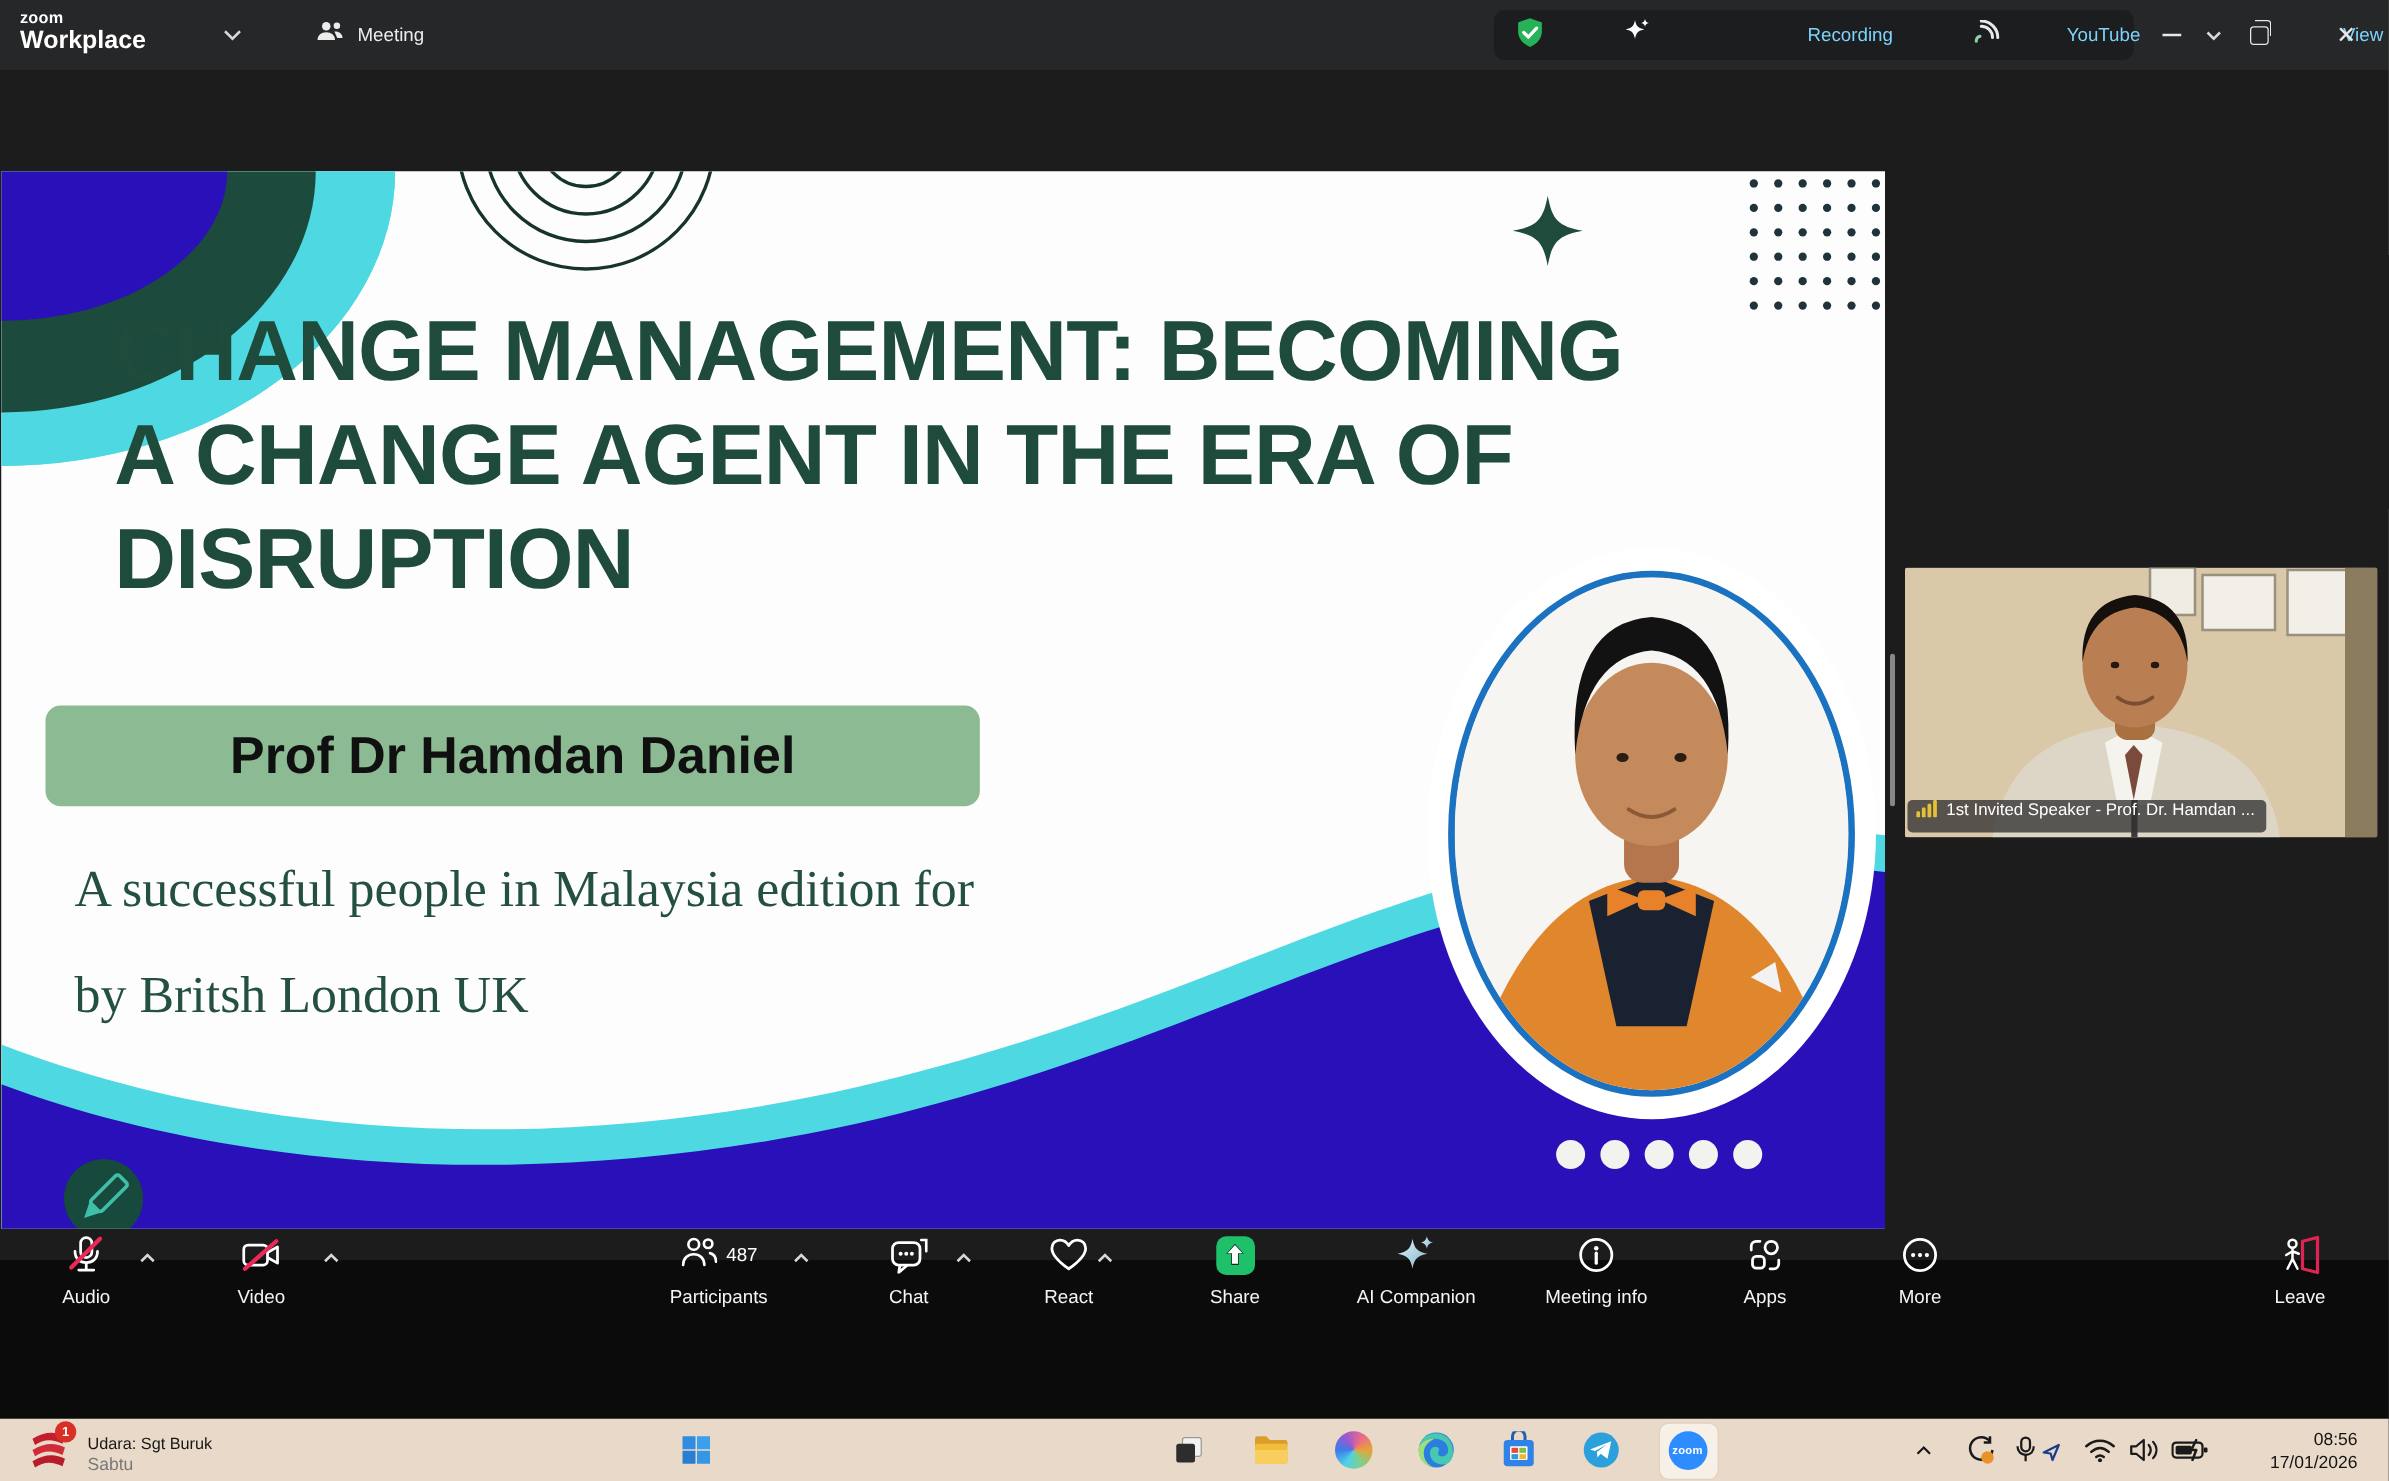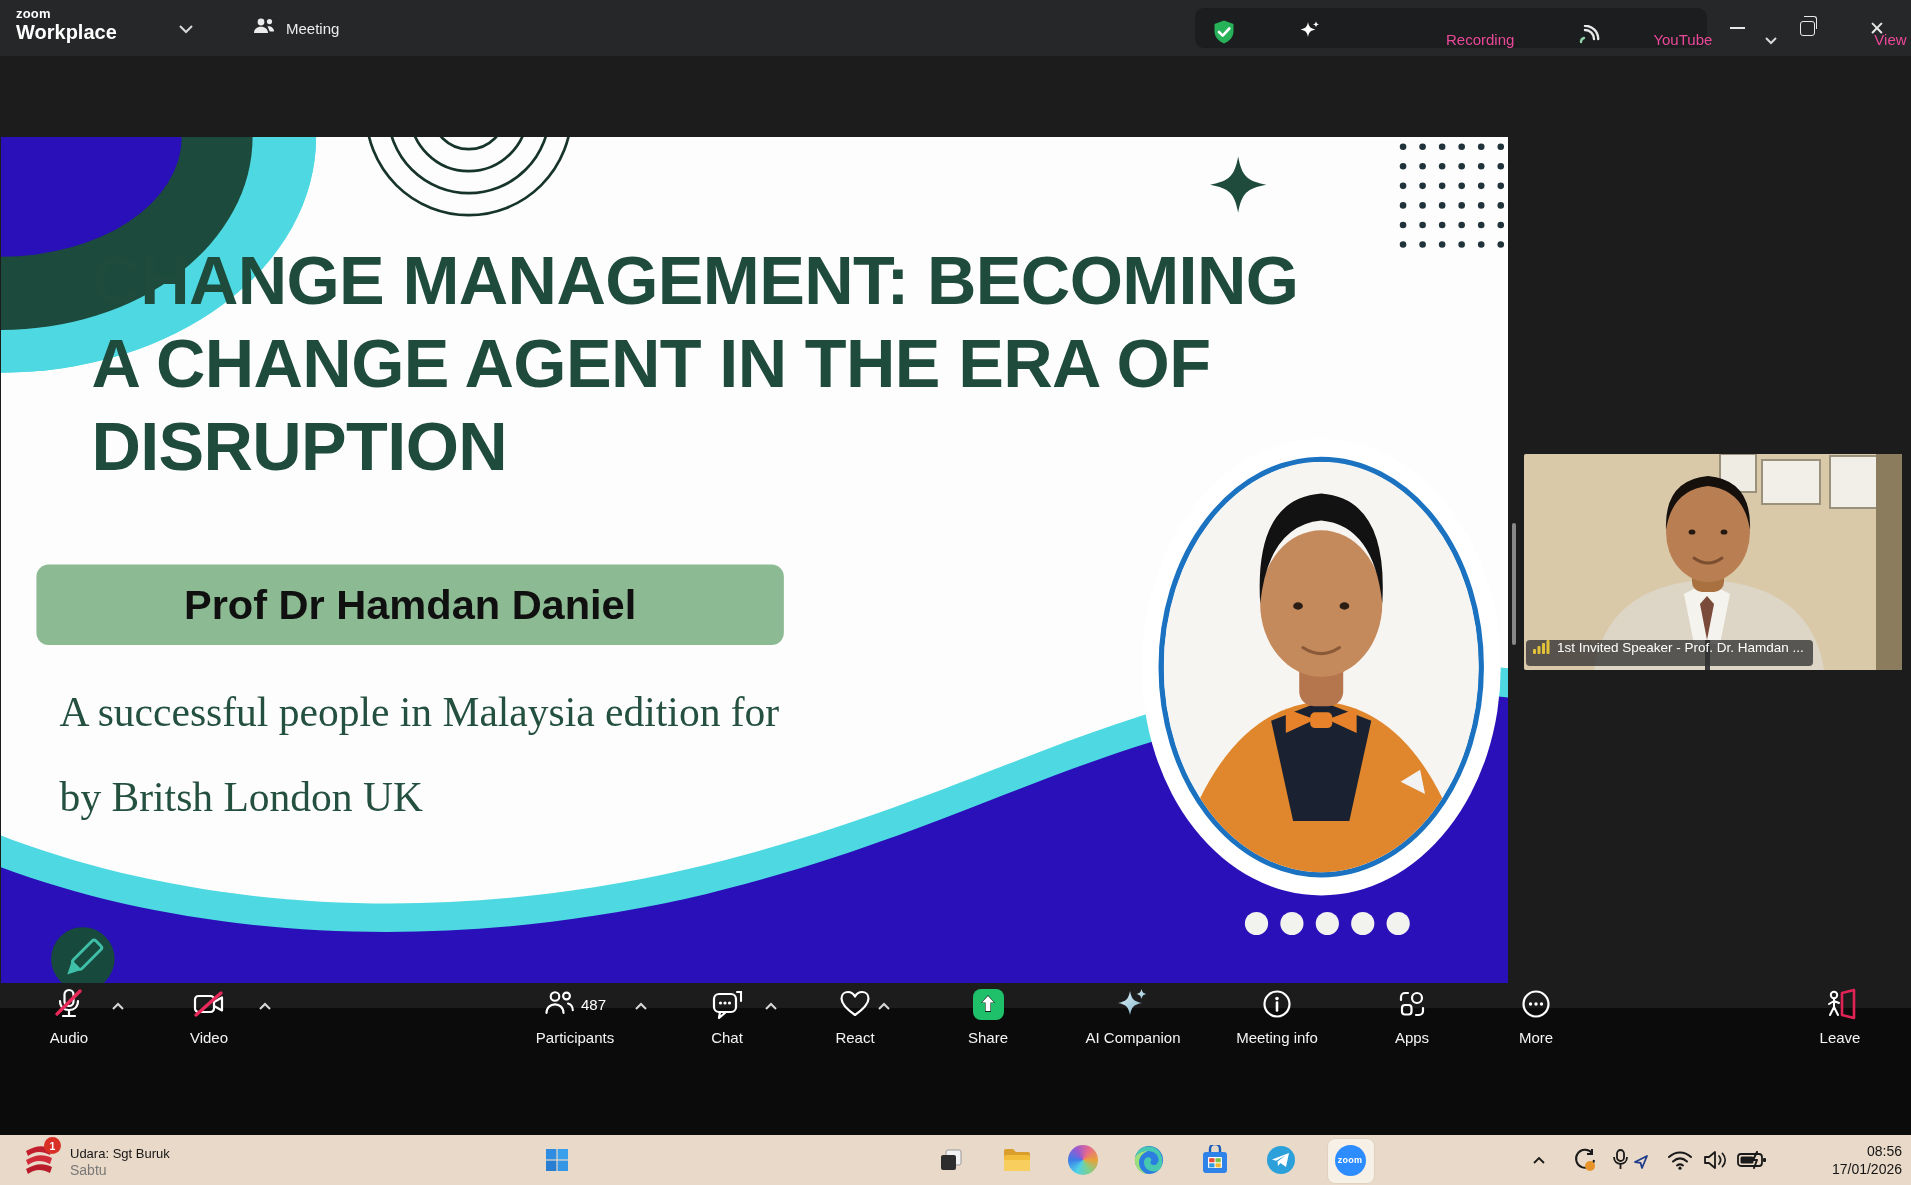--- a/index.html
+++ b/index.html
@@ -11,21 +11,21 @@
   .logo{position:absolute;left:16px;top:7px;color:#fff;line-height:1;}
   .logo .l1{font-size:13px;font-weight:700;letter-spacing:.2px;}
   .logo .l2{font-size:20px;font-weight:700;margin-top:2px;}
   .logo-chev{position:absolute;left:178px;top:20px;}
   .tab-meeting{position:absolute;left:252px;top:0;height:56px;display:flex;align-items:center;gap:10px;color:#ececec;font-size:15px;}
   .tab-active{position:absolute;left:633px;top:0;width:357px;height:56px;background:#18191a;border-radius:10px 10px 0 0;display:flex;align-items:center;}
   .tab-badge{width:27px;height:27px;margin-left:17px;border-radius:7px;background:#3f8cc8;color:#fff;font-size:12px;font-weight:700;display:flex;align-items:center;justify-content:center;flex:0 0 auto;}
   .tab-title{color:#f0f0f0;font-size:15px;margin-left:13px;width:245px;white-space:nowrap;overflow:hidden;}
   .tab-more{width:27px;height:27px;border:1.6px solid #dcdcdc;border-radius:50%;display:flex;align-items:center;justify-content:center;gap:2.5px;flex:0 0 auto;}
   .tab-more i{width:3px;height:3px;border-radius:50%;background:#dcdcdc;}
-  .ctrl-pill{position:absolute;left:1195px;top:8px;height:40px;width:512px;background:#1b1d1e;border-radius:9px;display:flex;align-items:flex-end;color:#ec4899;font-size:15px;gap:44px;}
+  .ctrl-pill{position:absolute;left:1195px;top:8px;height:40px;width:512px;background:#1b1d1e;border-radius:9px;display:flex;align-items:center;color:#7dd3fc;font-size:15px;gap:44px;}
   .ctrl-pill .sp{flex:0 0 auto;}
   .rec-dot{width:11px;height:11px;border-radius:50%;background:#e02849;margin:0 9px 0 26px;}
   .win-btn{position:absolute;top:0;width:58px;height:56px;display:flex;align-items:center;justify-content:center;color:#e8e8e8;}
   .min-bar{width:15px;height:2px;background:#e8e8e8;}
   .restore{width:13px;height:13px;border:1.7px solid #e8e8e8;border-radius:3px;position:relative;}
   .restore:before{content:"";position:absolute;left:3px;top:-6px;width:12px;height:12px;border:1.7px solid #e8e8e8;border-left:none;border-bottom:none;border-radius:0 3px 0 0;}
   .close-x{font-size:19px;line-height:1;}
 
   
   .stage{position:absolute;top:56px;left:0;width:1911px;height:1079px;background:#1c1c1d;}
@@ -55,21 +55,21 @@
   .notif{position:absolute;left:22px;top:6px;display:flex;gap:12px;align-items:center;}
   .notif-txt .t1{font-size:13px;color:#161616;}
   .notif-txt .t2{font-size:14px;color:#787878;margin-top:1px;}
   .notif-badge{position:absolute;left:22px;top:-4px;width:17px;height:17px;border-radius:50%;background:#d93025;color:#fff;font-size:10.5px;font-weight:700;display:flex;align-items:center;justify-content:center;}
   .tb-icon{position:absolute;top:8px;width:34px;height:34px;display:flex;align-items:center;justify-content:center;}
   .search-pill{position:absolute;left:594px;top:6px;width:327px;height:38px;background:#fbf5ee;border:1px solid #d9cab8;border-radius:19px;display:flex;align-items:center;}
   .search-pill input{border:none;outline:none;background:transparent;font-size:16px;color:#444;width:210px;font-family:"Liberation Sans",sans-serif;}
   .search-pill input::placeholder{color:#5c5c5c;opacity:1;}
   .land{width:34px;height:34px;border-radius:17px;overflow:hidden;margin-left:auto;margin-right:2px;flex:0 0 auto;border:1px solid #e4d8c8;}
   .zoom-hl{position:absolute;left:1327px;top:3px;width:46px;height:44px;background:#f7f0e7;border:1px solid #e0d2c0;border-radius:8px;}
-  .clock{position:absolute;right:9px;top:7px;text-align:right;font-size:14px;color:#141414;line-height:18px;}
+  .clock{position:absolute;right:25px;top:7px;text-align:right;font-size:14px;color:#141414;line-height:18px;}
   .tray{position:absolute;top:8px;width:34px;height:34px;display:flex;align-items:center;justify-content:center;}
 </style>
 </head>
 <body>
 
 <div class="titlebar">
   <div class="logo">
     <div class="l1">zoom</div>
     <div class="l2">Workplace</div>
   </div>

